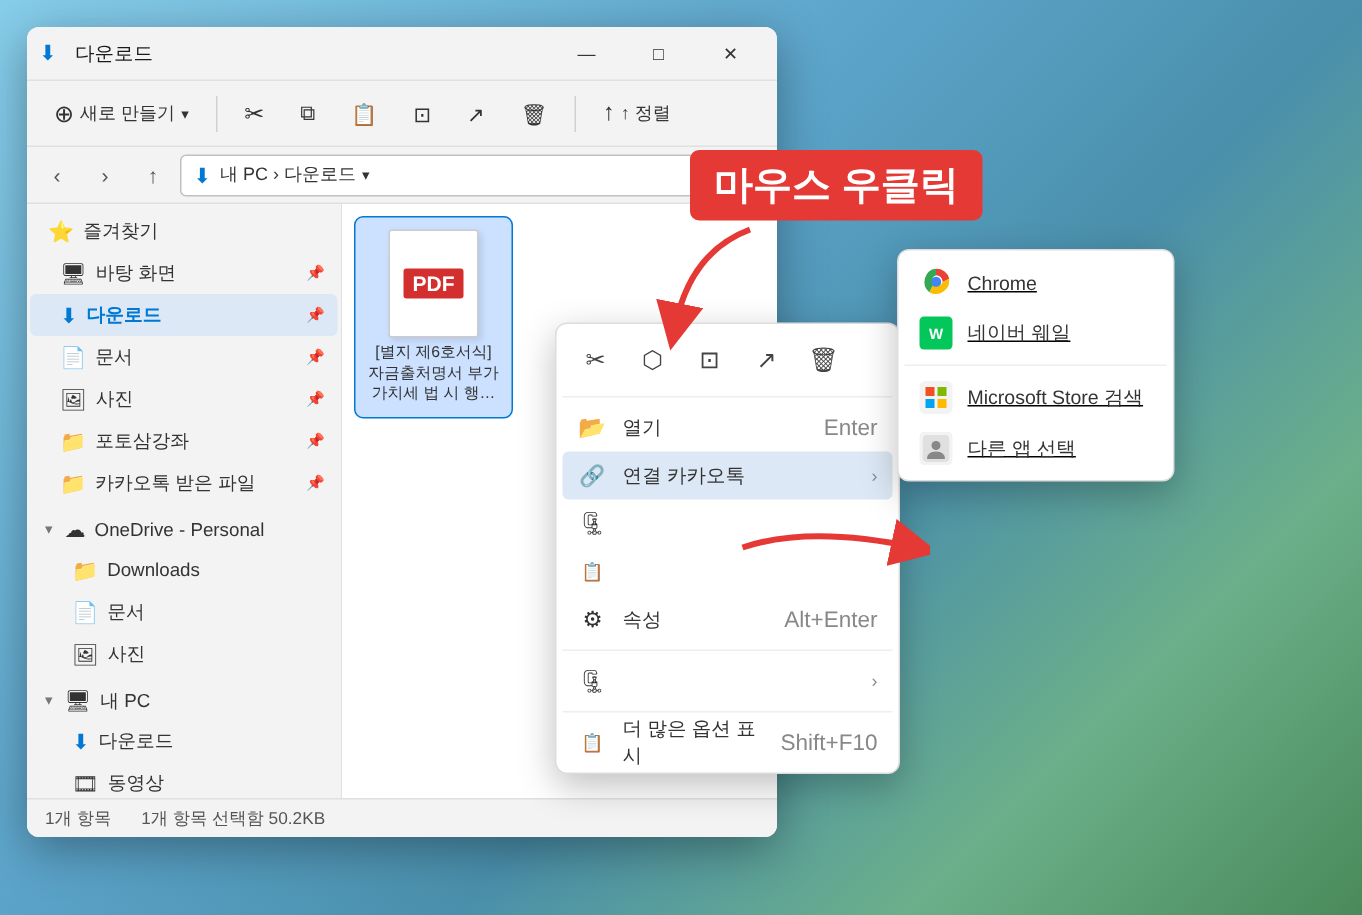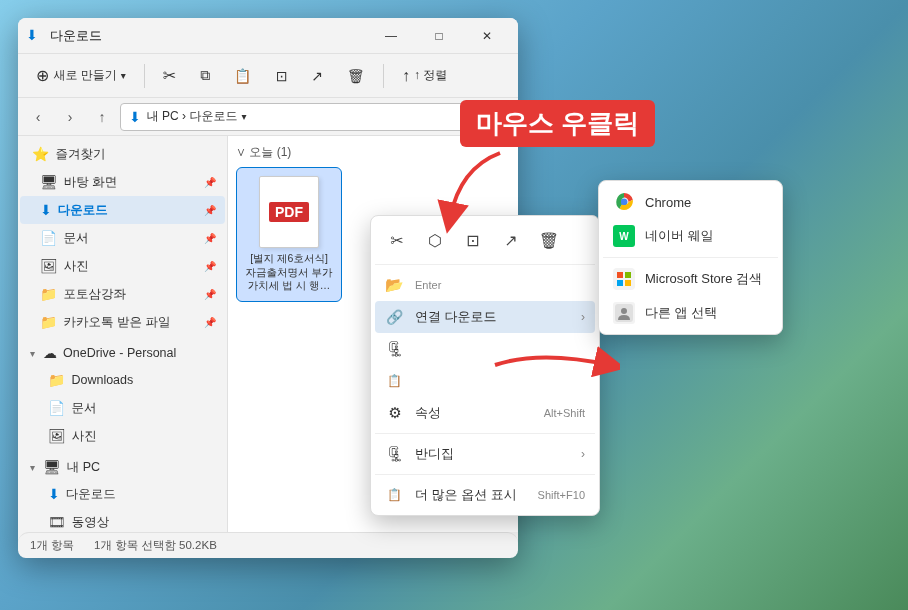--- a/index.html
+++ b/index.html
@@ -266,21 +266,20 @@
       height: 26px;
       background: #f3f3f3;
       border-top: 1px solid #e0e0e0;
       display: flex;
       align-items: center;
       padding: 0 12px;
       font-size: 11.5px;
       color: #555;
       gap: 20px;
       flex-shrink: 0;
-      border-radius: 11px;
     }
 
     
     .context-menu {
       position: absolute;
       top: 215px;
       left: 370px;
       width: 230px;
       background: white;
       border: 1px solid #ddd;
@@ -317,40 +316,41 @@
       padding: 0 10px;
       border-radius: 4px;
       cursor: pointer;
       font-size: 13px;
       color: #333;
       gap: 10px;
       position: relative;
     }
     .ctx-item-icon { font-size: 15px; width: 20px; text-align: center; }
     .ctx-item-label { flex: 1; }
-    .ctx-item-shortcut { font-size: 11px; color: #888; }
+    .ctx-item-shortcut { font-size: 15px; color: #888; }
     .ctx-item-arrow { font-size: 12px; color: #888; margin-left: auto; }
     .ctx-separator {
       height: 1px;
       background: #eee;
       margin: 4px 0;
     }
 
     
     .submenu {
       position: absolute;
-      top: 180px;
+      top: 166px;
       left: 598px;
       width: 185px;
       background: white;
       border: 1px solid #ddd;
       border-radius: 8px;
       box-shadow: 0 8px 24px rgba(0,0,0,0.25);
       padding: 4px;
       z-index: 110;
+      text-decoration: underline;
     }
     .submenu-item {
       display: flex;
       align-items: center;
       height: 34px;
       padding: 0 10px;
       border-radius: 4px;
       cursor: pointer;
       font-size: 13px;
       color: #333;
@@ -513,23 +513,20 @@
         <span class="sidebar-item-icon" style="color:#0078d4;">⬇</span>
         <span>다운로드</span>
       </div>
       <div class="sidebar-item" style="padding-left:28px;">
         <span class="sidebar-item-icon">🎞</span>
         <span>동영상</span>
       </div>
     </div>
 
     <div class="file-area">
-      <div class="section-header">
-        <span>∨</span> <span>오늘 (1)</span>
-      </div>
       <div class="file-item selected">
         <div class="pdf-page">
           <span class="pdf-badge">PDF</span>
         </div>
         <div class="file-name">[별지 제6호서식] 자금출처명서 부가가치세 법 시 행규칙).pdf</div>
       </div>
     </div>
 
   </div>
 
@@ -557,48 +554,48 @@
   <div class="ctx-toolbar">
     <button class="ctx-tool-btn" title="잘라내기">✂</button>
     <button class="ctx-tool-btn" title="복사">⬡</button>
     <button class="ctx-tool-btn" title="이름 바꾸기">⊡</button>
     <button class="ctx-tool-btn" title="공유">↗</button>
     <button class="ctx-tool-btn" title="삭제">🗑</button>
   </div>
 
   <div class="ctx-item">
     <span class="ctx-item-icon">📂</span>
+    <span class="ctx-item-label">열기</span>
     <span class="ctx-item-shortcut">Enter</span>
   </div>
 
   <div class="ctx-item" style="background:#dce8f5;">
     <span class="ctx-item-icon" style="font-size:14px;">🔗</span>
-    <span class="ctx-item-label" style="font-weight:500;">연결 다운로드</span>
+    <span class="ctx-item-label" style="font-weight:500;">연결 카카오톡</span>
     <span class="ctx-item-arrow">›</span>
   </div>
 
   <div class="ctx-item">
     <span class="ctx-item-icon">🗜</span>
   </div>
 
   <div class="ctx-item">
     <span class="ctx-item-icon" style="font-size:12px;">📋</span>
   </div>
 
   <div class="ctx-item">
     <span class="ctx-item-icon">⚙</span>
     <span class="ctx-item-label">속성</span>
-    <span class="ctx-item-shortcut">Alt+Shift</span>
+    <span class="ctx-item-shortcut">Alt+Enter</span>
   </div>
 
   <div class="ctx-separator"></div>
 
   <div class="ctx-item">
     <span class="ctx-item-icon">🗜</span>
-    <span class="ctx-item-label">반디집</span>
     <span class="ctx-item-arrow">›</span>
   </div>
 
   <div class="ctx-separator"></div>
 
   <div class="ctx-item">
     <span class="ctx-item-icon" style="font-size:12px;">📋</span>
     <span class="ctx-item-label">더 많은 옵션 표시</span>
     <span class="ctx-item-shortcut">Shift+F10</span>
   </div>

